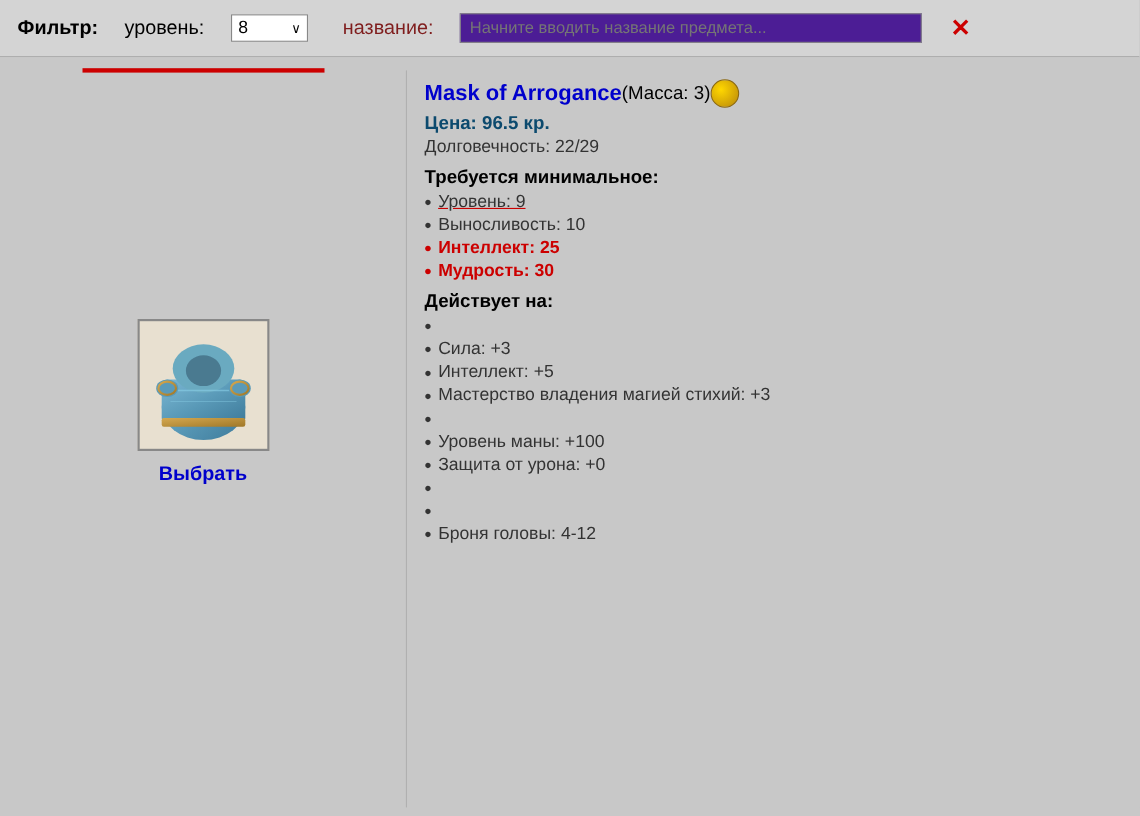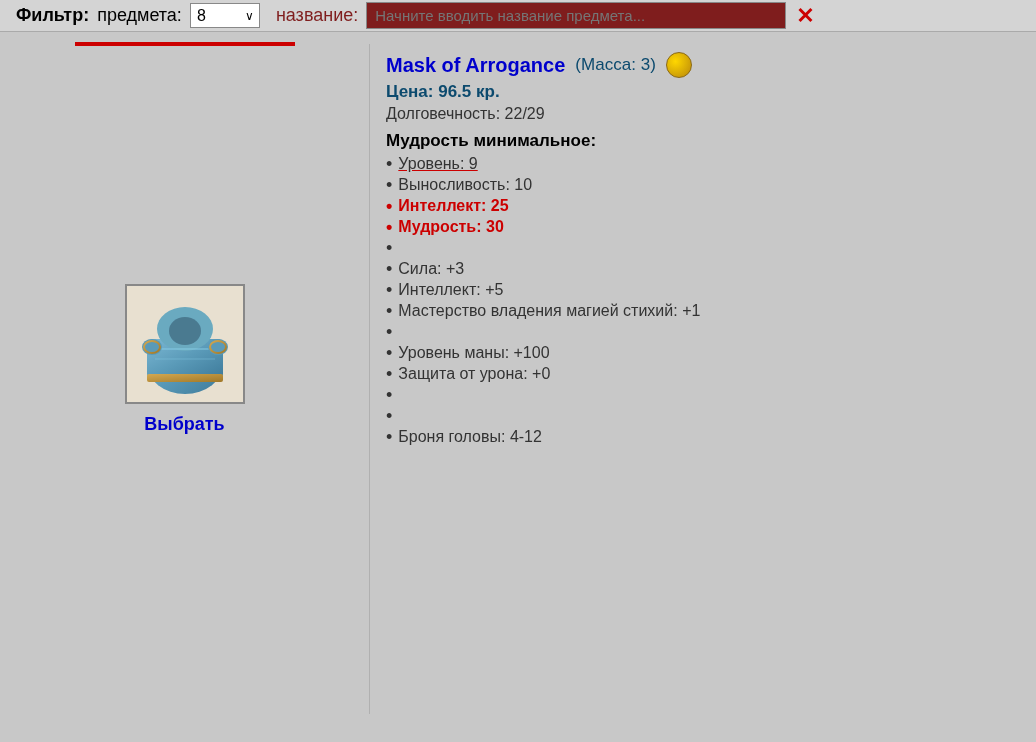--- a/index.html
+++ b/index.html
@@ -13,24 +13,24 @@
       height: 742px;
       background: #c8c8c8;
       font-family: Arial, sans-serif;
       font-size: 15px;
       overflow: hidden;
     }
 
     .filter-bar {
       background: #d4d4d4;
       border-bottom: 1px solid #aaa;
-      padding: 2px 16px;
-      display: flex;
-      align-items: center;
-      gap: 8px;
+      padding: 12px 16px;
+      display: flex;
+      align-items: center;
+      gap: 24px;
     }
 
     .filter-label {
       font-size: 18px;
       font-weight: bold;
       color: #000;
     }
 
     .filter-level-label {
       font-size: 18px;
@@ -66,21 +66,21 @@
     .filter-name-label {
       font-size: 18px;
       color: #7f1d1d;
       margin-left: 8px;
     }
 
     .name-input {
       font-size: 15px;
       padding: 4px 8px;
       border: 1px solid #888;
-      background: #7f1d1d;
+      background: #4c1d95;
       width: 420px;
       color: #999;
     }
 
     .clear-button {
       background: none;
       border: none;
       cursor: pointer;
       padding: 2px;
       color: #cc0000;
@@ -96,21 +96,21 @@
       background: #c8c8c8;
     }
 
     .left-panel {
       width: 370px;
       padding: 10px;
       border-right: 1px solid #b0b0b0;
       display: flex;
       flex-direction: column;
       align-items: center;
-      gap: 18px;
+      gap: 4px;
     }
 
     .item-image-container {
       border: 2px solid #888;
       background: #e8e0d0;
       width: 120px;
       height: 120px;
       display: flex;
       align-items: center;
       justify-content: center;
@@ -129,33 +129,33 @@
 
     .right-panel {
       flex: 1;
       padding: 8px 16px;
       overflow-y: auto;
     }
 
     .item-title-row {
       display: flex;
       align-items: center;
-      gap: 10px;
+      gap: 0;
       margin-bottom: 4px;
     }
 
     .item-name {
       font-size: 20px;
       font-weight: bold;
       color: #0000cc;
     }
 
     .item-mass {
       font-size: 17px;
-      color: #0c4a6e;
+      color: #000000;
     }
 
     .gold-coin {
       width: 26px;
       height: 26px;
       border-radius: 50%;
       background: radial-gradient(circle at 35% 35%, #ffd700, #b8860b);
       border: 1px solid #8b6914;
       display: inline-block;
     }
@@ -225,21 +225,21 @@
     .item-svg {
       width: 110px;
       height: 110px;
     }
   </style>
 </head>
 <body>
 
 <div class="filter-bar">
   <span class="filter-label">Фильтр:</span>
-  <span class="filter-level-label">предмета:</span>
+  <span class="filter-level-label">уровень:</span>
   <div class="level-select-wrapper">
     <select class="level-select">
       <option>8</option>
       <option>1</option>
       <option>2</option>
       <option>3</option>
       <option>4</option>
       <option>5</option>
       <option>6</option>
       <option>7</option>
@@ -308,55 +308,56 @@
     <div class="item-title-row">
       <span class="item-name">Mask of Arrogance</span>
       <span class="item-mass">(Масса: 3)</span>
       <span class="gold-coin"></span>
     </div>
 
     <div class="item-price">Цена: 96.5 кр.</div>
 
     <div class="item-durability">Долговечность: 22/29</div>
 
-    <div class="requirements-title">Мудрость минимальное:</div>
+    <div class="requirements-title">Требуется минимальное:</div>
 
     <div class="req-item">
       <span class="bullet">•</span>
       <span class="underline-red">Уровень: 9</span>
     </div>
     <div class="req-item">
       <span class="bullet">•</span>
       <span>Выносливость: 10</span>
     </div>
     <div class="req-item highlight">
       <span class="bullet">•</span>
       <span>Интеллект: 25</span>
     </div>
     <div class="req-item highlight">
       <span class="bullet">•</span>
       <span>Мудрость: 30</span>
     </div>
 
+    <div class="effects-title">Действует на:</div>
 
     <div id="effects-list">
         <div class="effect-item">
           <span class="bullet">•</span>
         </div>
         <div class="effect-item">
           <span class="bullet">•</span>
           <span>Сила: +3</span>
         </div>
         <div class="effect-item">
           <span class="bullet">•</span>
           <span>Интеллект: +5</span>
         </div>
         <div class="effect-item">
           <span class="bullet">•</span>
-          <span>Мастерство владения магией стихий: +1</span>
+          <span>Мастерство владения магией стихий: +3</span>
         </div>
         <div class="effect-item">
           <span class="bullet">•</span>
         </div>
         <div class="effect-item">
           <span class="bullet">•</span>
           <span>Уровень маны: +100</span>
         </div>
         <div class="effect-item">
           <span class="bullet">•</span>

